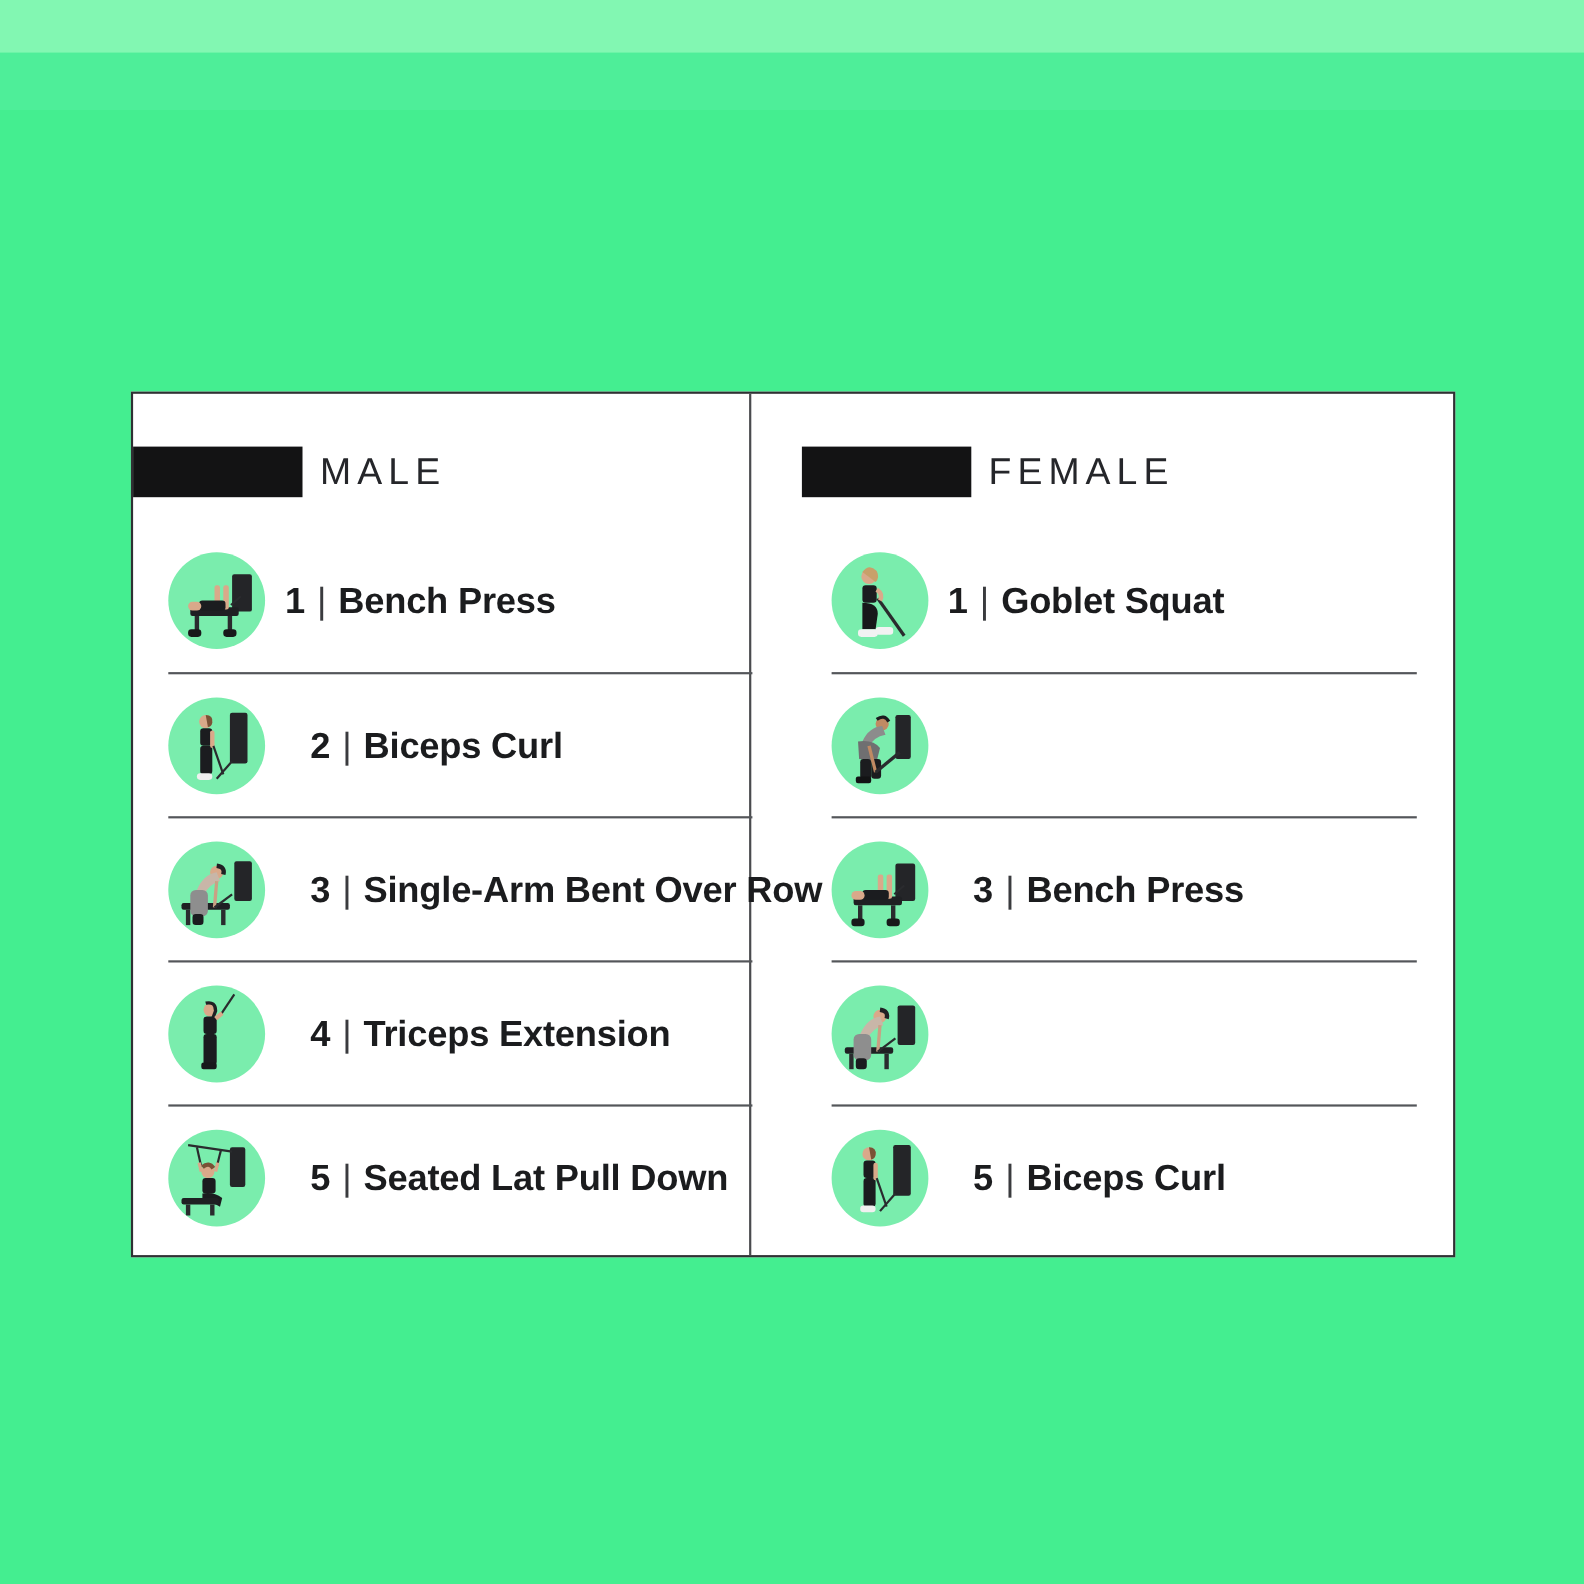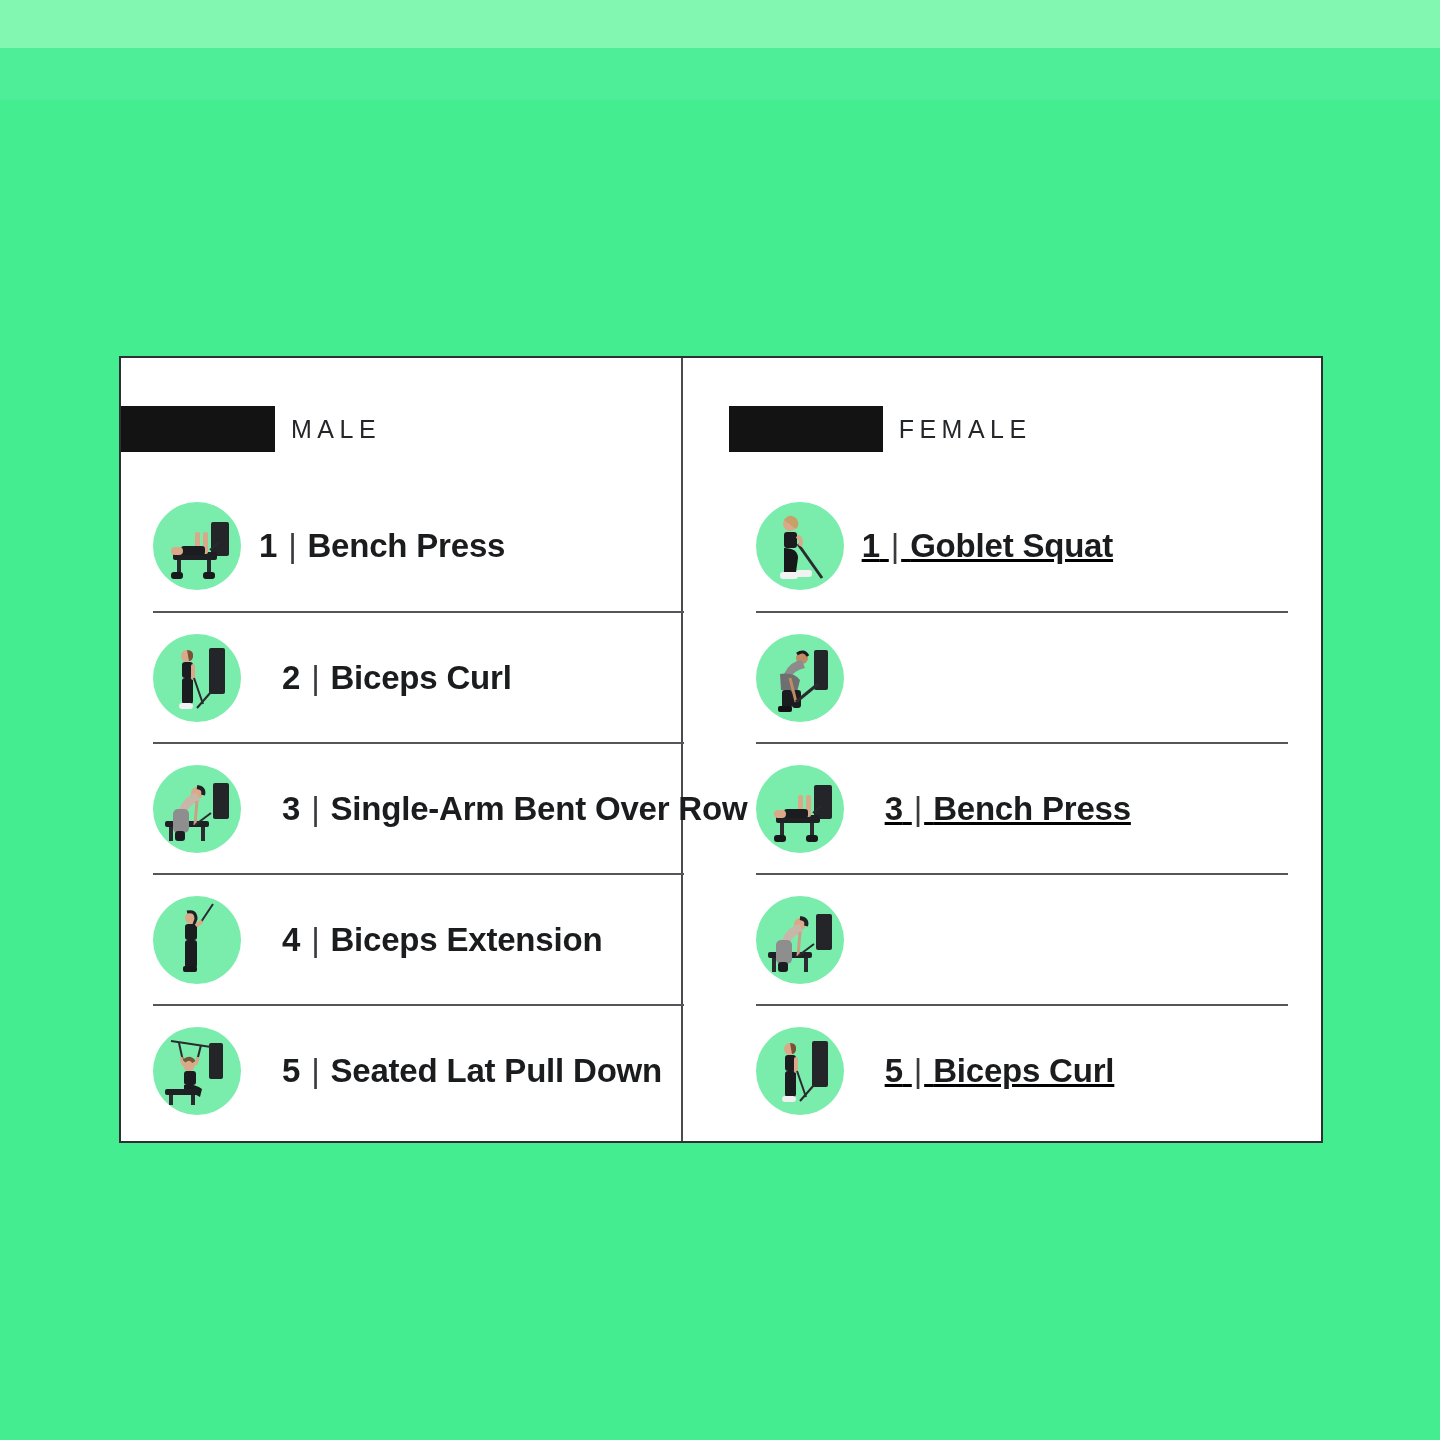--- a/index.html
+++ b/index.html
@@ -58,21 +58,21 @@
     left: 0;
     height: 46px;
   }
   .header-block {
     width: 154px;
     height: 46px;
     background: #131314;
     flex: 0 0 auto;
   }
   .header-label {
-    font-size: 25px;
+    font-size: 34px;
     font-weight: 400;
     letter-spacing: 5.5px;
     color: #25262a;
     margin-left: 16px;
     white-space: nowrap;
     line-height: 1;
   }
 
   
   .exercise-list {
@@ -87,21 +87,21 @@
     display: flex;
     align-items: center;
     height: 131px;
     box-sizing: border-box;
   }
   .exercise-row + .exercise-row {
     border-top: 2px solid #54565a;
     gap: 23px;
   }
   .column-male .exercise-row { width: 531px; }
-  .column-female .exercise-row { width: 532px; text-decoration: underline; }
+  .column-female .exercise-row { width: 532px; }
 
   .thumb {
     flex: 0 0 auto;
     width: 88px;
     height: 88px;
     border-radius: 50%;
     background: #7aedad;
     position: relative;
     overflow: hidden;
   }
@@ -215,21 +215,21 @@
             <path d="M34 16 q9 -2 9 7 l-3 8" stroke="#202124" stroke-width="3" fill="none"></path>
             <rect x="32" y="28" width="12" height="16" rx="3" fill="#1b1c1f"></rect>
             <rect x="32" y="44" width="12" height="28" rx="3" fill="#1b1c1f"></rect>
             <path d="M43 30 l6 -5" stroke="#d9a98a" stroke-width="4"></path>
             <rect x="30" y="70" width="14" height="6" rx="2" fill="#18191b"></rect>
           </svg>
         </div>
         <div class="exercise-label">
           <span class="num">4</span>
           <span class="sep">|</span>
-          <span class="title">Biceps Extension</span>
+          <span class="title">Triceps Extension</span>
         </div>
       </div>
 
       <div class="exercise-row">
         <div class="thumb">
           <svg width="88" height="88" viewBox="0 0 88 88">
             <rect x="56" y="16" width="14" height="36" rx="2" fill="#242528"></rect>
             <line x1="18" y1="14" x2="58" y2="20" stroke="#2a2b2e" stroke-width="2"></line>
             <line x1="26" y1="16" x2="30" y2="34" stroke="#2a2b2e" stroke-width="2"></line>
             <line x1="48" y1="18" x2="44" y2="34" stroke="#2a2b2e" stroke-width="2"></line>

